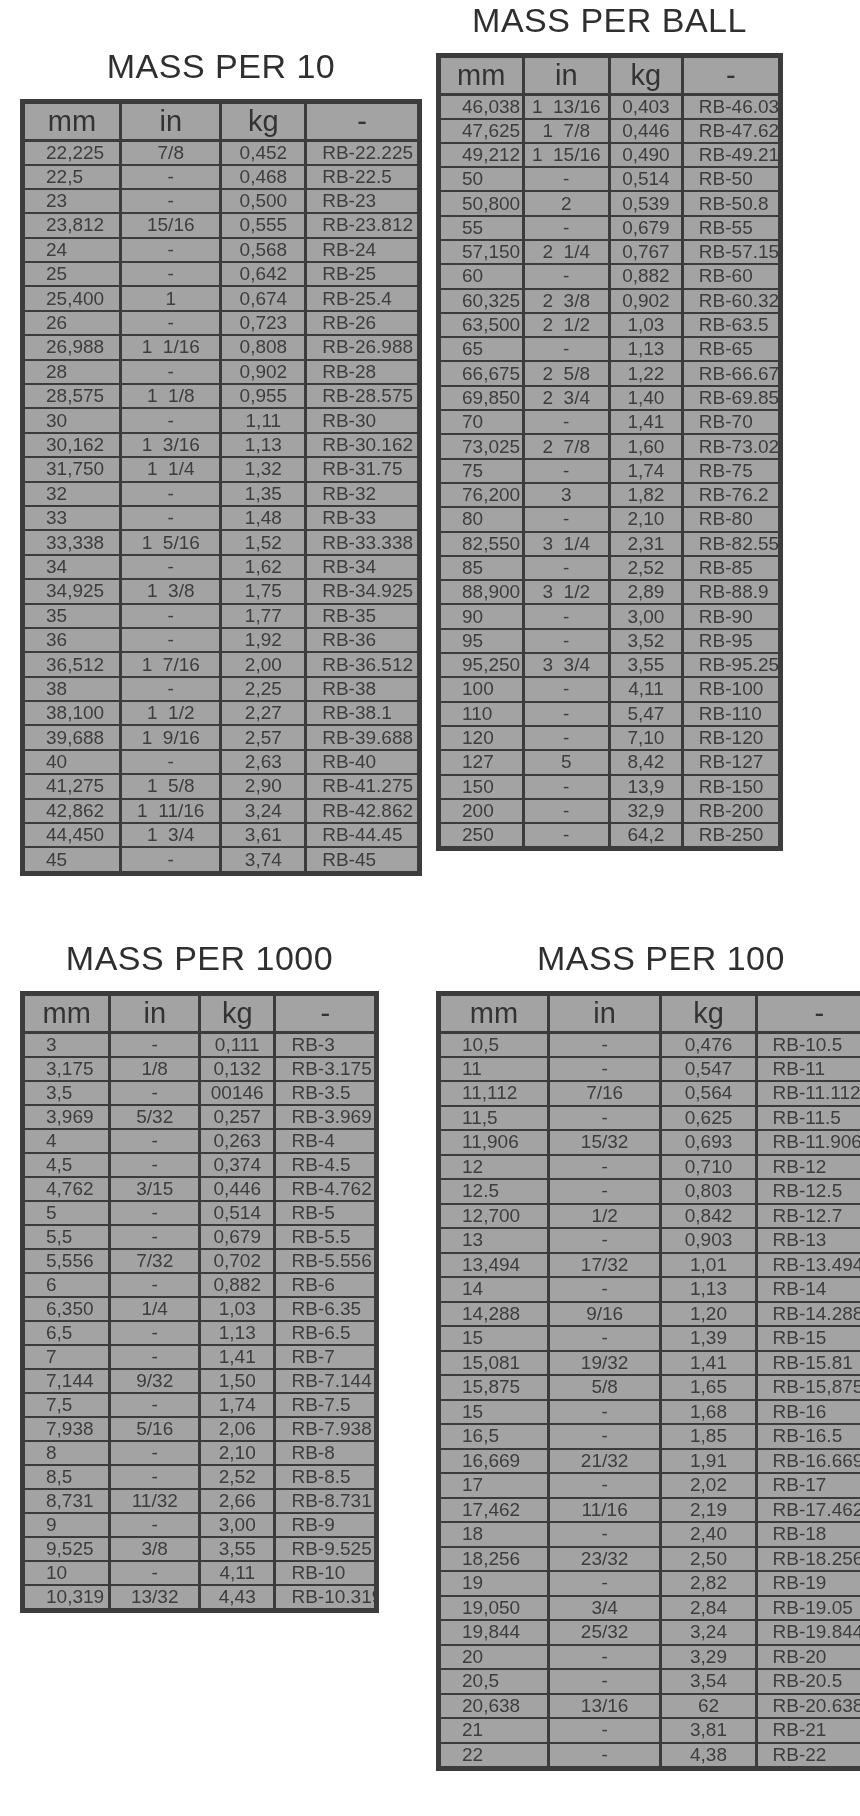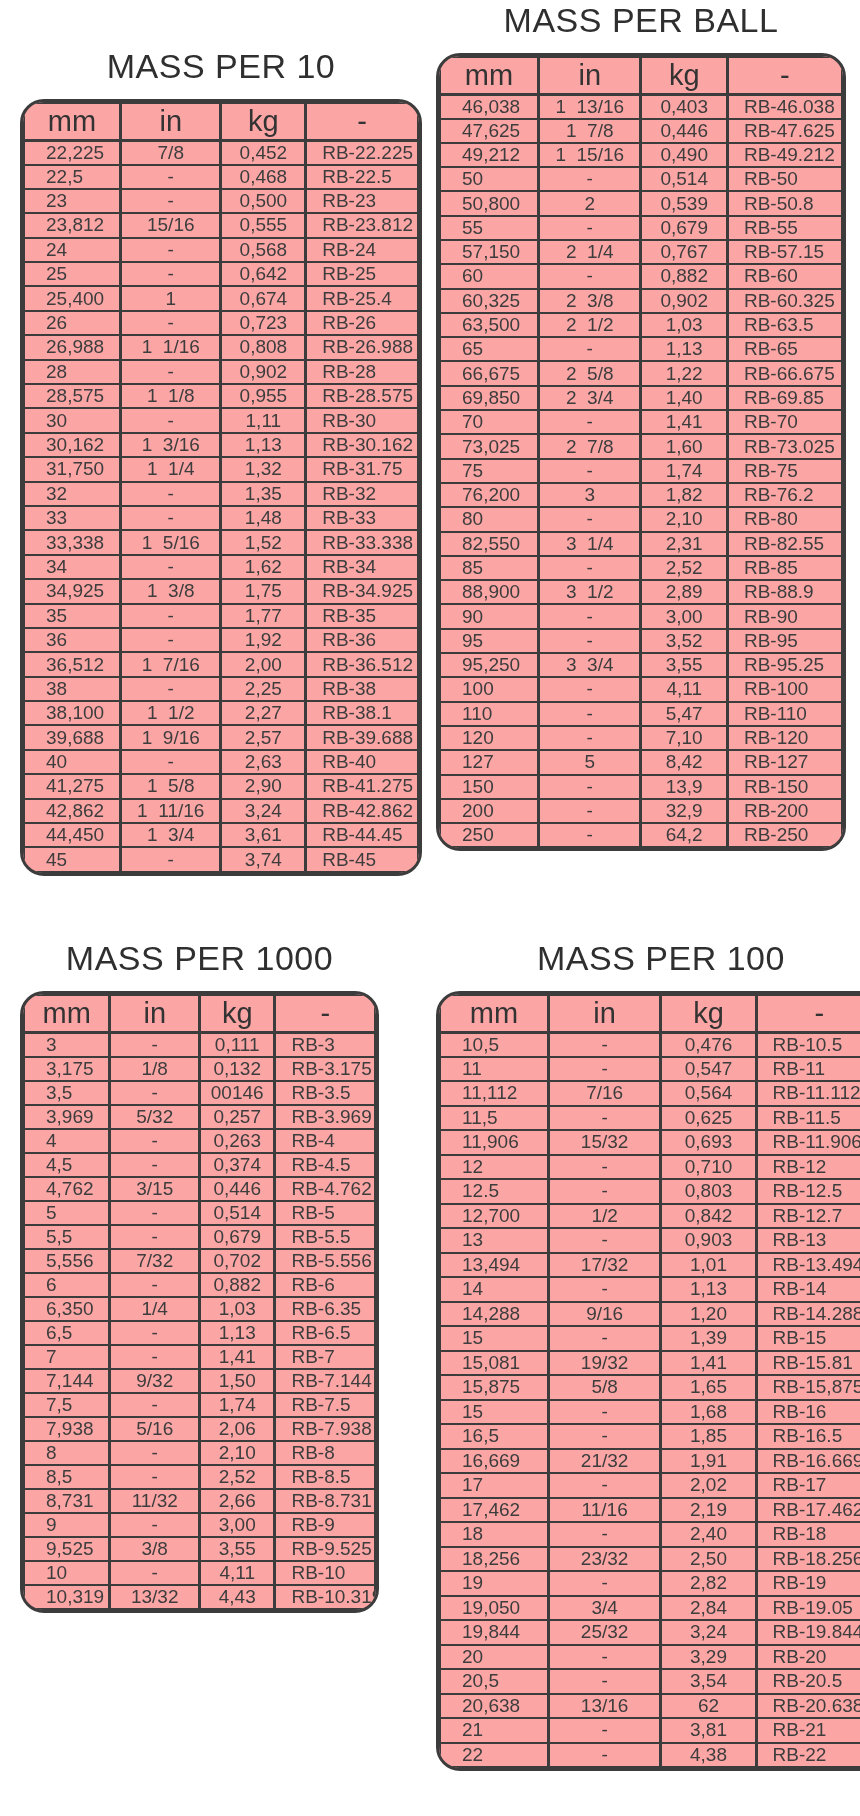--- a/index.html
+++ b/index.html
@@ -6,38 +6,38 @@
   body {
     width: 860px; height: 1816px;
     background: #ffffff;
     font-family: "Liberation Sans", sans-serif;
     color: #3a3a3a;
     position: relative;
     overflow: hidden;
   }
   .sec { position: absolute; }
   #sec-10   { left: 20px;  top: 46px;  width: 402px; }
-  #sec-ball { left: 436px; top: 0px;   width: 410px; }
+  #sec-ball { left: 436px; top: 0px;   width: 347px; }
   #sec-1000 { left: 20px;  top: 938px; width: 359px; }
   #sec-100  { left: 436px; top: 938px; width: 450px; }
 
   .title {
     text-align: center;
     font-size: 34px;
     line-height: 40px;
     color: #2f2f2f;
     letter-spacing: 0.5px;
     margin-bottom: 13px;
     white-space: nowrap;
   }
   .tbl-wrap {
     border: 3px solid #3c3c3c;
-    border-radius: 24px;
+    border-radius: 0;
     overflow: hidden;
-    background: #fca5a5;
+    background: #a3a3a3;
   }
   table {
     border-collapse: collapse;
     width: 100%;
     table-layout: fixed;
   }
   th, td {
     box-sizing: border-box;
     border: 2px solid #3c3c3c;
     vertical-align: middle;

